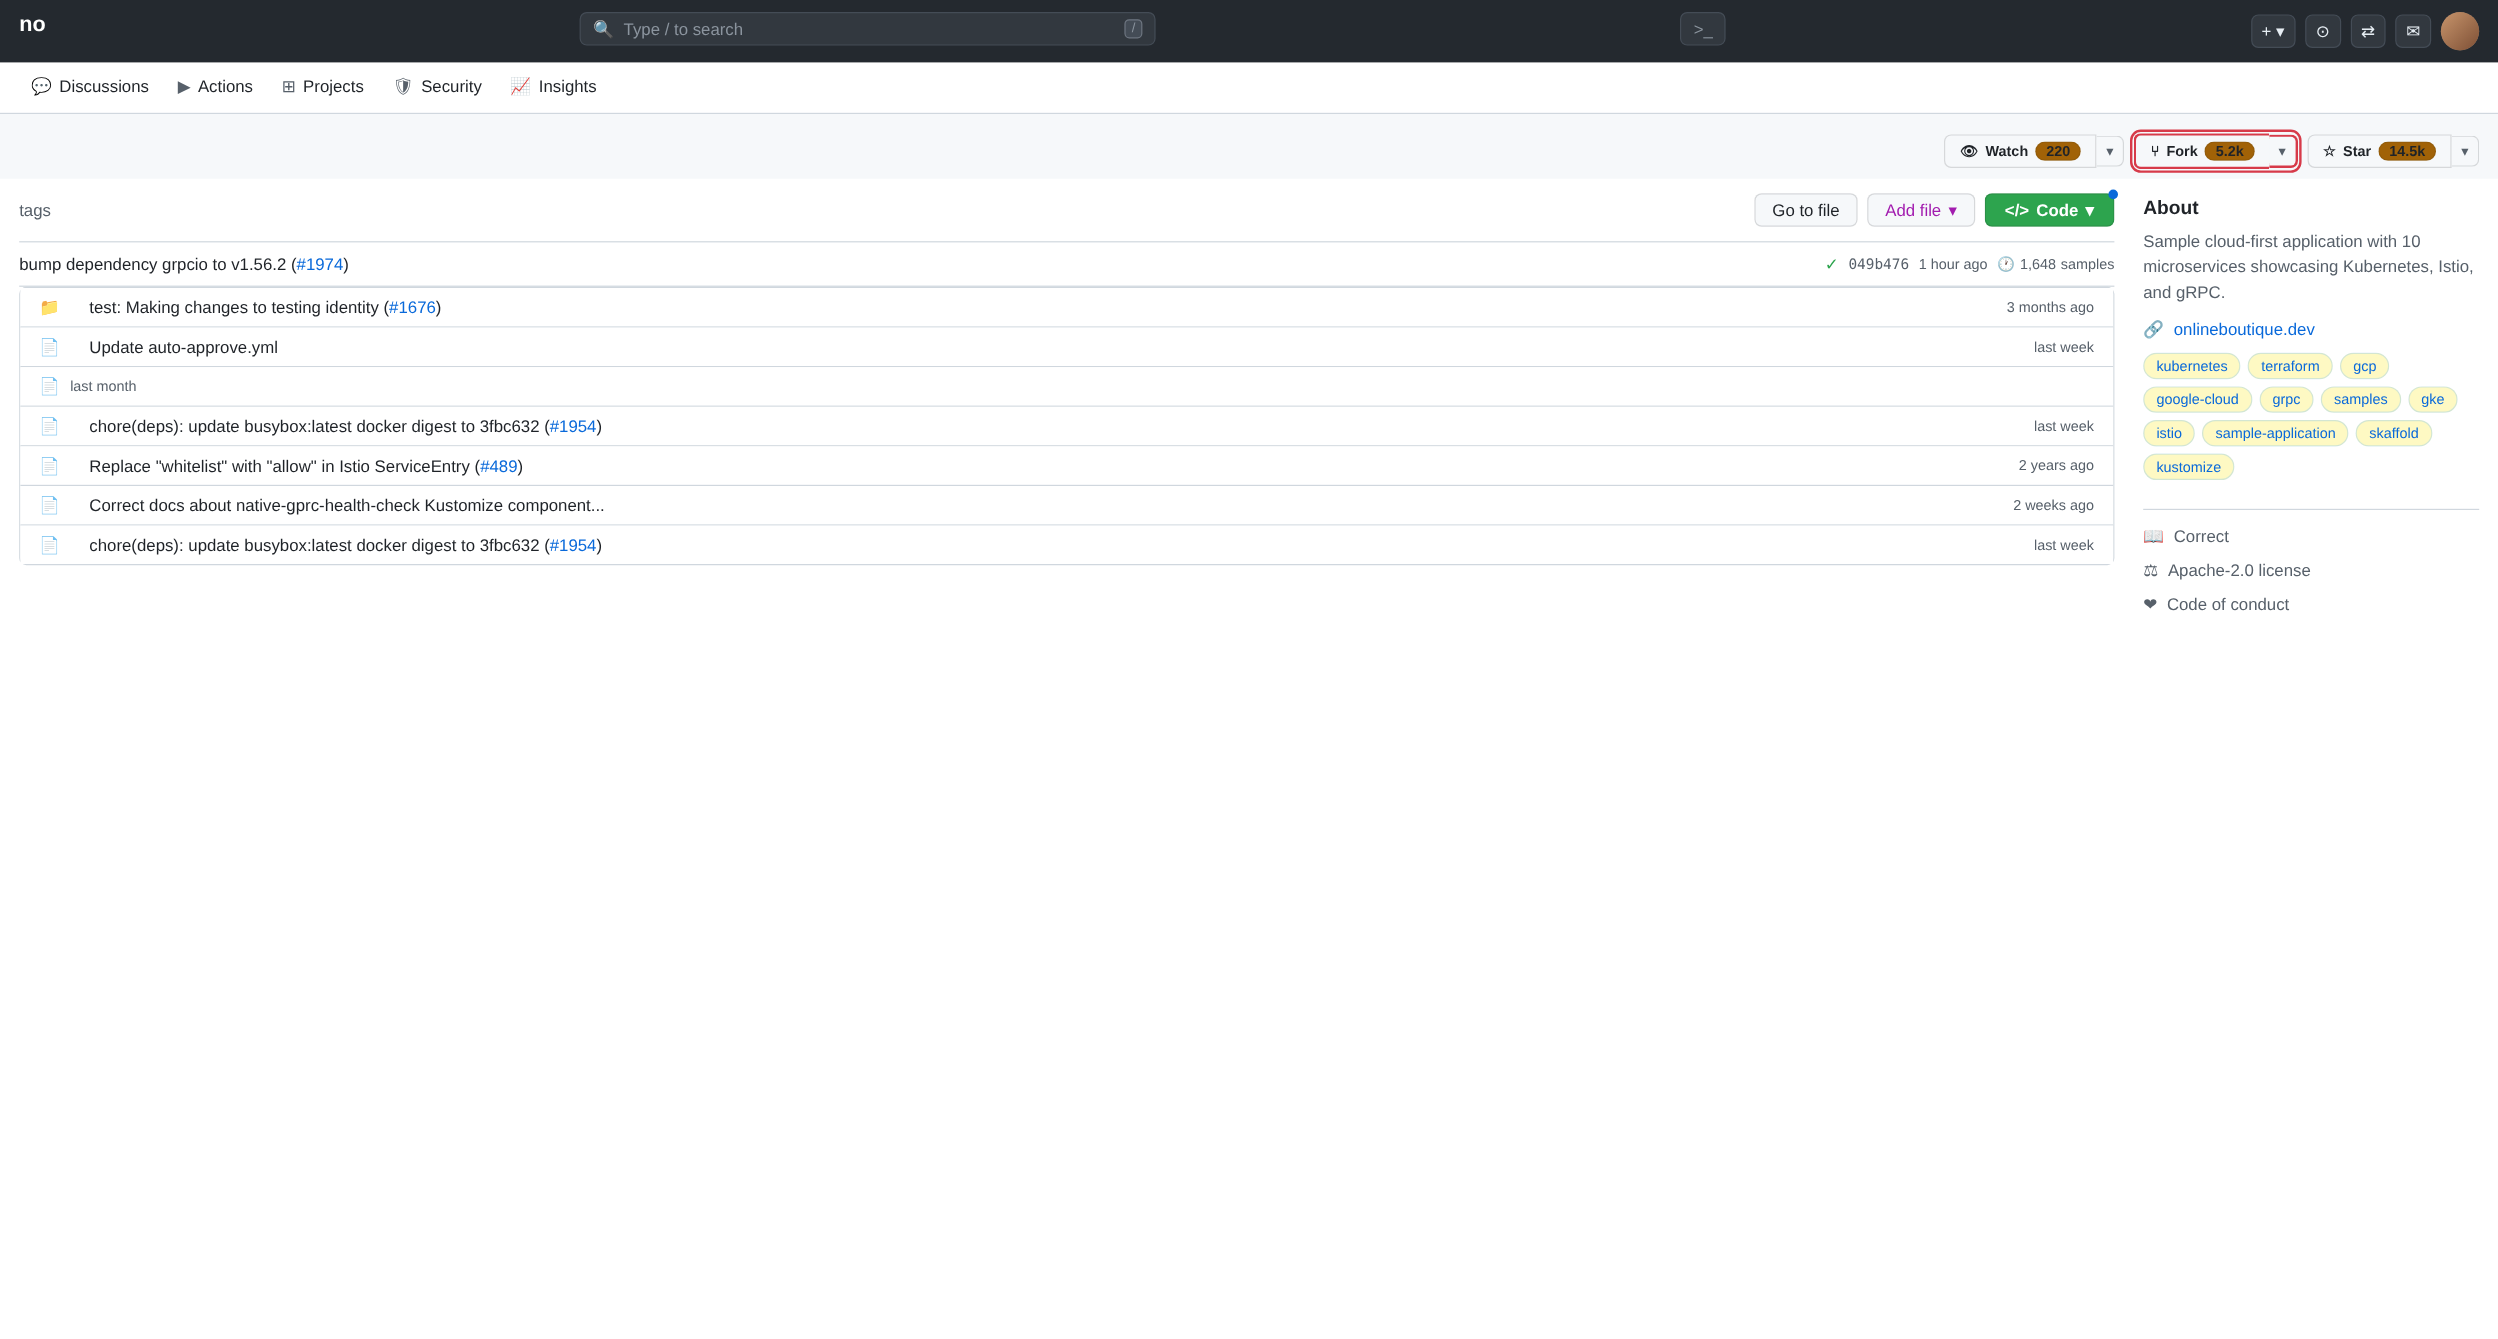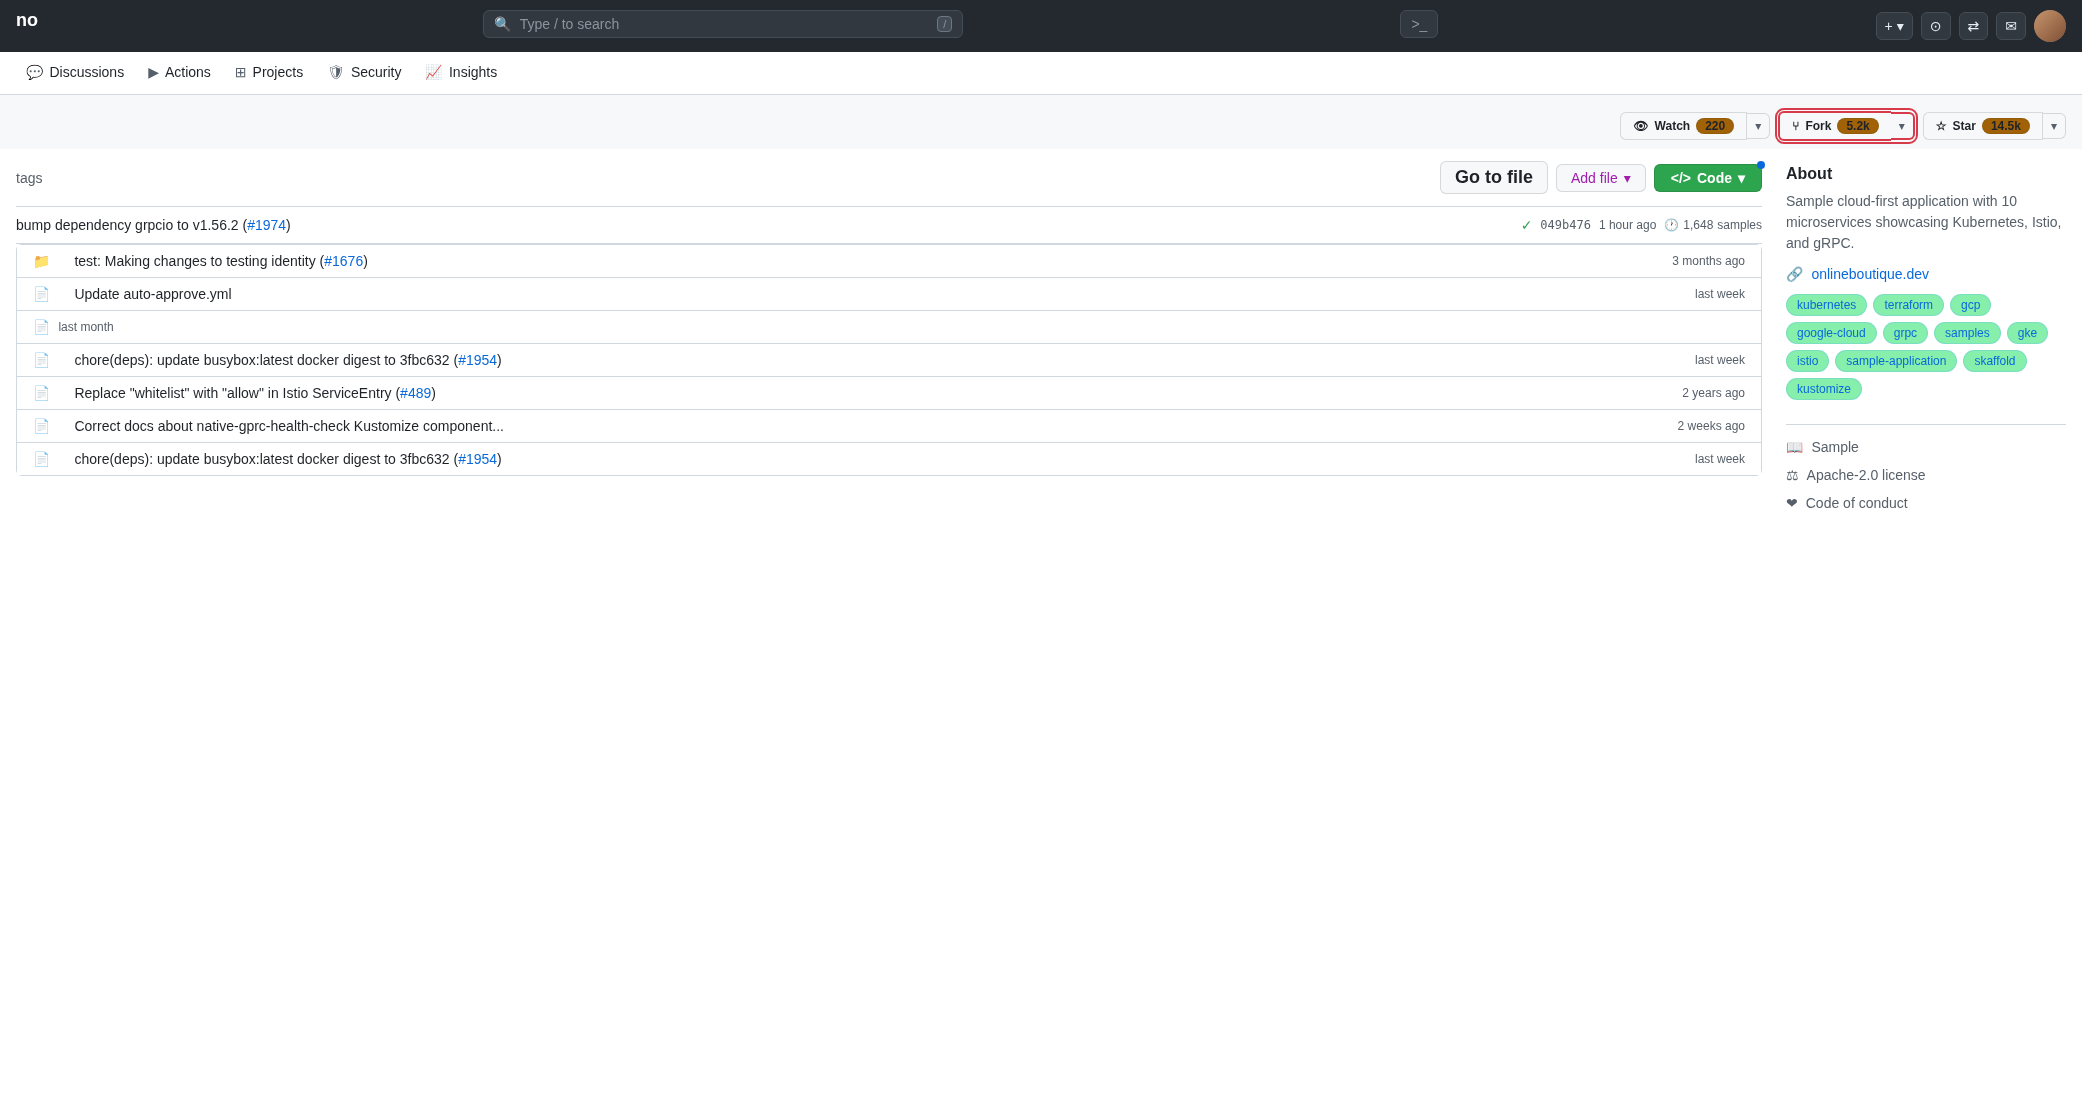--- a/index.html
+++ b/index.html
@@ -199,23 +199,23 @@
       border-bottom: 1px solid #d0d7de;
       margin-bottom: 0;
     }
     .toolbar-spacer { flex: 1; }
     .toolbar-btn {
       padding: 5px 14px;
       background: #f6f8fa;
       border: 1px solid rgba(31,35,40,0.15);
       border-radius: 6px;
       cursor: pointer;
-      font-size: 18px;
+      font-size: 14px;
       color: #1f2328;
-      font-weight: 700;
+      font-weight: 400;
       display: flex;
       align-items: center;
       gap: 6px;
     }
     .toolbar-btn-add {
       padding: 5px 14px;
       background: #f6f8fa;
       border: 1px solid rgba(31,35,40,0.15);
       border-radius: 6px;
       cursor: pointer;
@@ -322,21 +322,21 @@
       font-size: 14px;
       margin-bottom: 12px;
     }
     .tags-container {
       display: flex;
       flex-wrap: wrap;
       gap: 6px;
       margin-bottom: 16px;
     }
     .tag-badge {
-      background: #86efac;
+      background: #fef9c3;
       color: #0969da;
       border: 1px solid #54aeff40;
       border-radius: 20px;
       padding: 3px 10px;
       font-size: 12px;
       cursor: pointer;
     }
     .sidebar-meta-item {
       display: flex;
       align-items: center;
@@ -542,21 +542,21 @@
           <span class="tag-badge">skaffold</span>
           <span class="tag-badge">kustomize</span>
         </div>
       </div>
 
       <div class="divider"></div>
 
       <div class="sidebar-section">
         <div class="sidebar-meta-item">
           <span class="meta-icon">📖</span>
-          <span>Sample</span>
+          <span>Correct</span>
         </div>
         <div class="sidebar-meta-item">
           <span class="meta-icon">⚖</span>
           <span>Apache-2.0 license</span>
         </div>
         <div class="sidebar-meta-item">
           <span class="meta-icon">❤</span>
           <span>Code of conduct</span>
         </div>
       </div>

